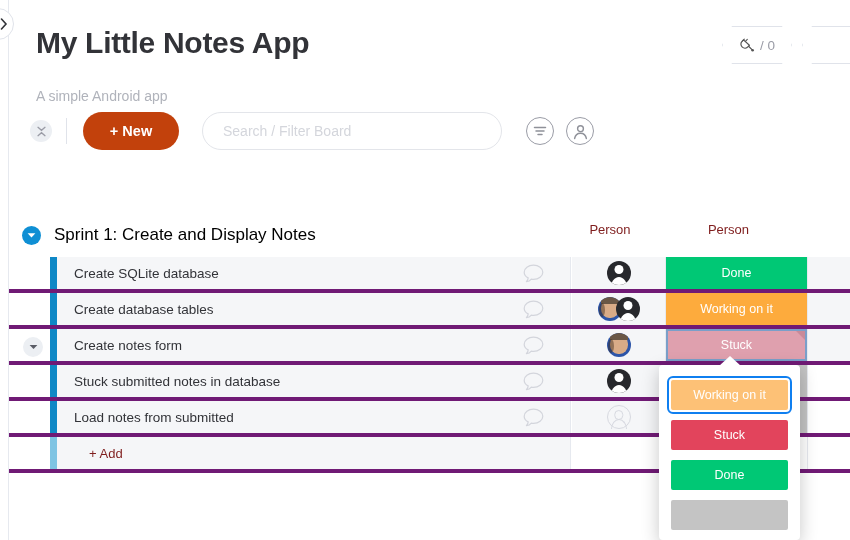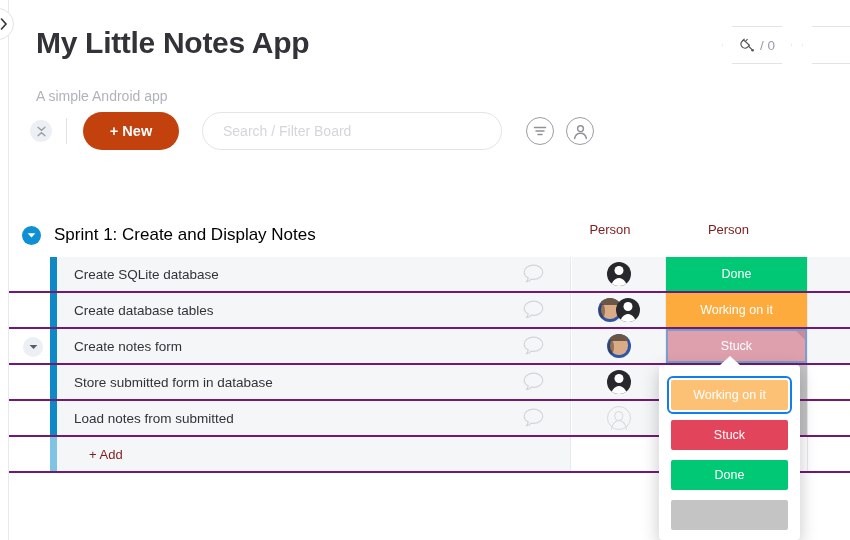--- a/index.html
+++ b/index.html
@@ -86,21 +86,21 @@
   .col-head {
     position: absolute; top: 222px; font-size: 13px; color: #7f1d1d; text-align: center;
   }
   .col-head.person { left: 563px; width: 94px; }
   .col-head.status { left: 658px; width: 141px; }
 
   
   .board { position: absolute; left: 9px; top: 257px; width: 841px; }
   .row {
     position: relative; display: flex; height: 36px; align-items: stretch;
-    border-bottom: 2px solid #701a75;
+    border-bottom: 4px solid #701a75;
   }
   .row-gutter { width: 41px; background: #fff; position: relative; }
   .row-chevron {
     position: absolute; left: 14px; top: 8px;
     width: 20px; height: 20px; border-radius: 50%; background: #eceff3;
     display: flex; align-items: center; justify-content: center;
   }
   .row-color { width: 7px; background: #0f88c6; }
   .row-color.add { background: #7fc4e3; }
   .cell-name {
@@ -336,21 +336,21 @@
         </div>
         <div class="cell-status selected" style="">
           <span>Stuck</span>
         </div>
         <div class="cell-rest"></div>
       </div>
       <div class="row">
         <div class="row-gutter"></div>
         <div class="row-color"></div>
         <div class="cell-name">
-          <span>Store submitted form in database</span>
+          <span>Stuck submitted notes in database</span>
         </div>
         <div class="cell-chat">
           <span class="chat-icon"><svg width="21" height="19" viewBox="0 0 21 19">
               <path d="M10.5 1.2 C5.3 1.2 1.2 4.3 1.2 8.2 C1.2 10.6 2.8 12.7 5.2 13.9 C5.1 15.4 4.3 16.8 3.4 17.7 C5.3 17.5 7.2 16.5 8.3 15.1 C9 15.2 9.7 15.3 10.5 15.3 C15.7 15.3 19.8 12.1 19.8 8.2 C19.8 4.3 15.7 1.2 10.5 1.2 Z" fill="none" stroke="#d3d5dc" stroke-width="1.2" stroke-linejoin="round"></path>
             </svg></span>
         </div>
         <div class="cell-person">
           <div class="avatar-dark"></div>
         </div>
         <div class="cell-status" style="background:#c4c4c4;">

